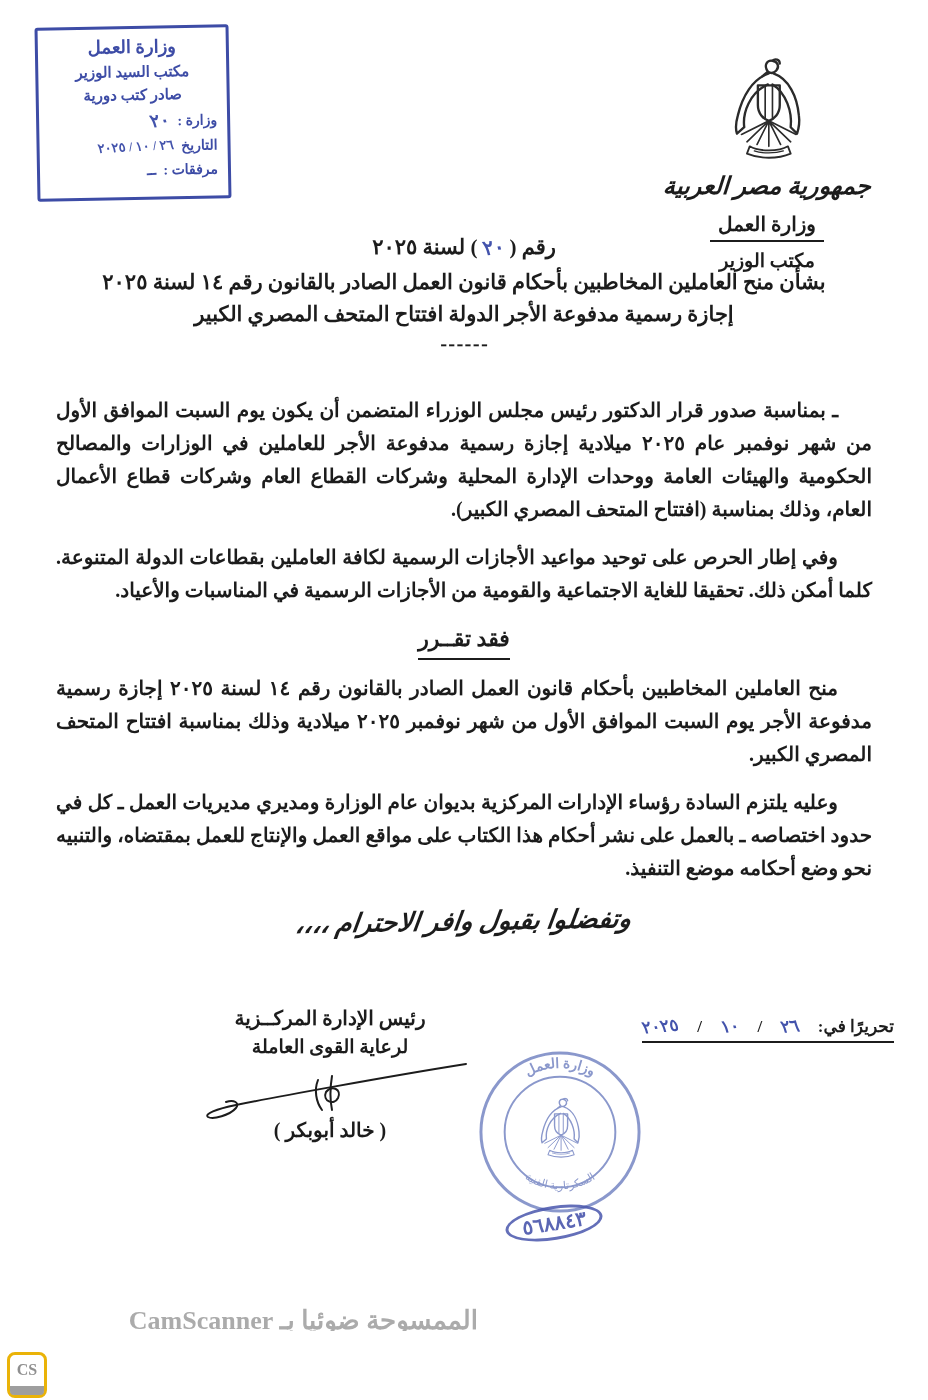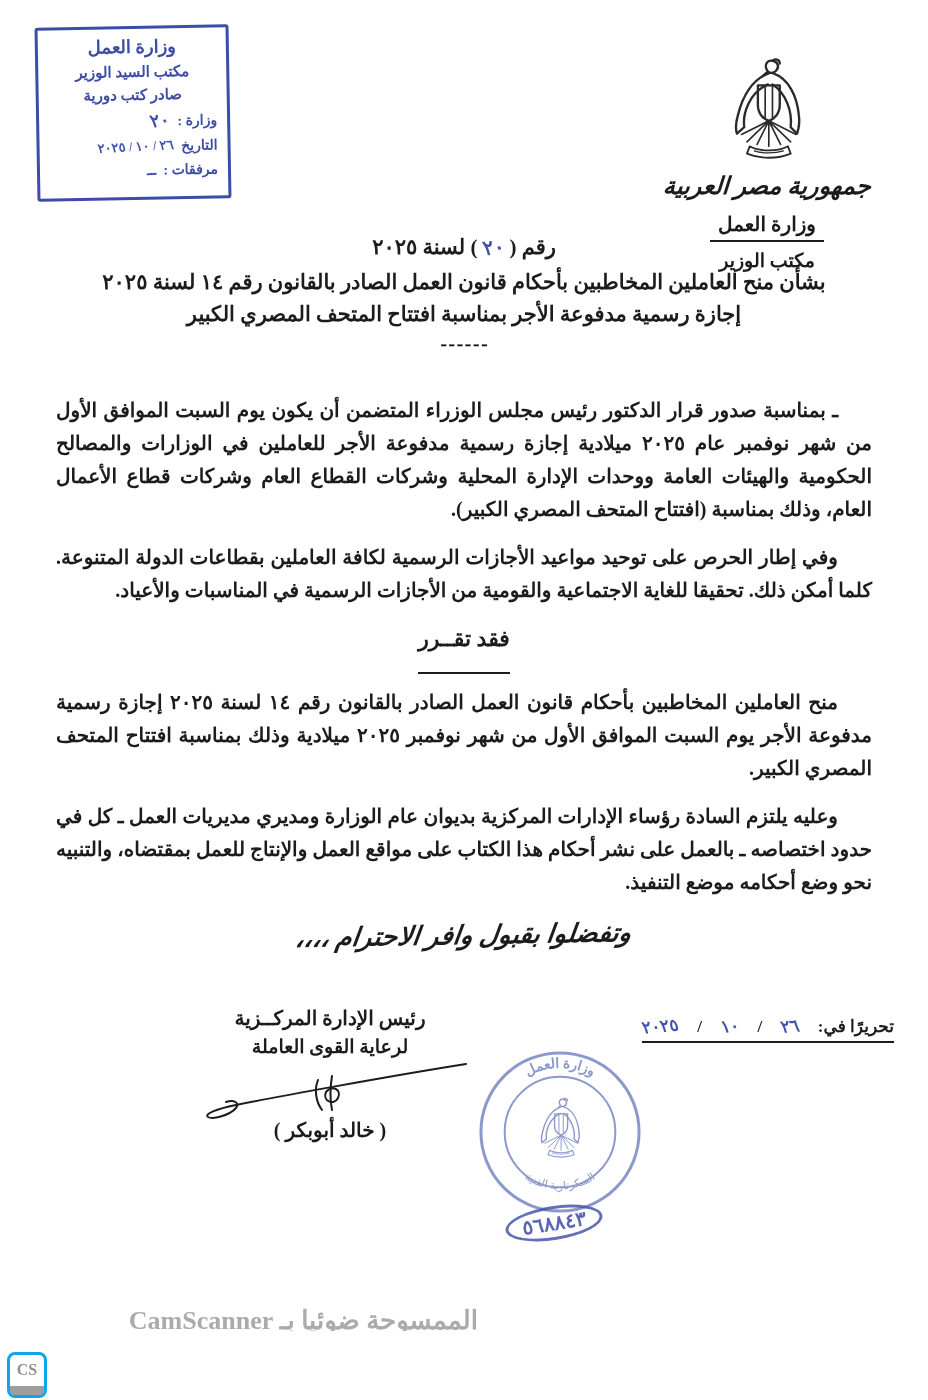--- a/index.html
+++ b/index.html
@@ -43,21 +43,21 @@
   .doc-type{font-size:23px;}
   .number-line{font-size:21px;margin-top:7px;}
   .number-line .hand-num{font-size:20px;}
   .subject1{font-size:21px;margin-top:10px;}
   .subject2{font-size:21px;margin-top:7px;}
   .separator{margin-top:5px;font-size:15px;letter-spacing:4px;font-weight:bold;}
   
   .body-text{position:absolute;top:394px;right:56px;left:56px;font-size:20px;font-weight:bold;line-height:33px;text-align:justify;}
   .body-text p{margin:0 0 15px 0;text-indent:34px;}
   .decision{text-align:center;margin:14px 0 12px 0;}
-  .decision span{display:inline-block;font-size:22px;border-bottom:2.5px solid #1c1c1c;padding-bottom:17px;}
+  .decision span{display:inline-block;font-size:22px;border-bottom:2.5px solid #1c1c1c;padding-bottom:3px;}
   .closing-line{text-align:center;margin-top:20px;}
   .closing-line span{display:inline-block;font-size:26px;font-weight:bold;font-style:italic;transform:skewX(-8deg) rotate(-1deg);}
   
   .signature-block{position:absolute;left:184px;top:1006px;width:292px;text-align:center;font-weight:bold;}
   .sig-t1{font-size:20px;}
   .sig-t2{font-size:19px;margin-top:5px;}
   .sig-svg{margin-top:0px;}
   .sig-name{font-size:20px;margin-top:-6px;letter-spacing:1px;}
   
   .date-line{
@@ -70,21 +70,21 @@
   .number-stamp{
     position:absolute;left:505px;top:1206px;
     transform:rotate(-9deg);
     border:3px solid #4a57ad;border-radius:50%;
     padding:2px 14px;color:#3f4ca8;font-size:20px;font-weight:bold;letter-spacing:2px;
     opacity:.85;
   }
   
   .cs-icon{
     position:absolute;left:7px;top:1352px;width:40px;height:46px;
-    border:3px solid #0ea5e9;border-radius:8px;box-sizing:border-box;
+    border:3px solid #eab308;border-radius:8px;box-sizing:border-box;
     color:#8f8f8f;font-size:16px;font-weight:bold;text-align:center;line-height:30px;
     direction:ltr;background:#fff;
   }
   .cs-icon .bar{position:absolute;left:0;right:0;bottom:0;height:9px;background:#9e9e9e;border-radius:0 0 4px 4px;}
   .watermark-clip{position:absolute;left:46px;top:1304px;width:432px;height:27px;overflow:hidden;}
   .watermark-text{font-size:26px;font-weight:bold;color:#ababab;line-height:33px;direction:rtl;text-align:right;white-space:nowrap;}
 </style>
 </head>
 <body>
 
@@ -140,21 +140,21 @@
     <div class="office">مكتب الوزير</div>
   </div>
 
   <div class="title-block">
     <div class="number-line">
       <span>رقم (</span>
       <span class="hand hand-num">٢٠</span>
       <span>) لسنة ٢٠٢٥</span>
     </div>
     <div class="subject1">بشأن منح العاملين المخاطبين بأحكام قانون العمل الصادر بالقانون رقم ١٤ لسنة ٢٠٢٥</div>
-    <div class="subject2">إجازة رسمية مدفوعة الأجر بمناسبة افتتاح المتحف المصري الكبير</div>
+    <div class="subject2">إجازة رسمية مدفوعة الأجر الدولة افتتاح المتحف المصري الكبير</div>
     <div class="separator">ـ ـ ـ ـ ـ ـ</div>
   </div>
 
   <div class="body-text">
     <p>ـ بمناسبة صدور قرار الدكتور رئيس مجلس الوزراء المتضمن أن يكون يوم السبت الموافق الأول من شهر نوفمبر عام ٢٠٢٥ ميلادية إجازة رسمية مدفوعة الأجر للعاملين في الوزارات والمصالح الحكومية والهيئات العامة ووحدات الإدارة المحلية وشركات القطاع العام وشركات قطاع الأعمال العام، وذلك بمناسبة (افتتاح المتحف المصري الكبير).</p>
     <p>وفي إطار الحرص على توحيد مواعيد الأجازات الرسمية لكافة العاملين بقطاعات الدولة المتنوعة. كلما أمكن ذلك. تحقيقا للغاية الاجتماعية والقومية من الأجازات الرسمية في المناسبات والأعياد.</p>
     <div class="decision">
       <span>فقد تقــرر</span>
     </div>
     <p>منح العاملين المخاطبين بأحكام قانون العمل الصادر بالقانون رقم ١٤ لسنة ٢٠٢٥ إجازة رسمية مدفوعة الأجر يوم السبت الموافق الأول من شهر نوفمبر ٢٠٢٥ ميلادية وذلك بمناسبة افتتاح المتحف المصري الكبير.</p>

